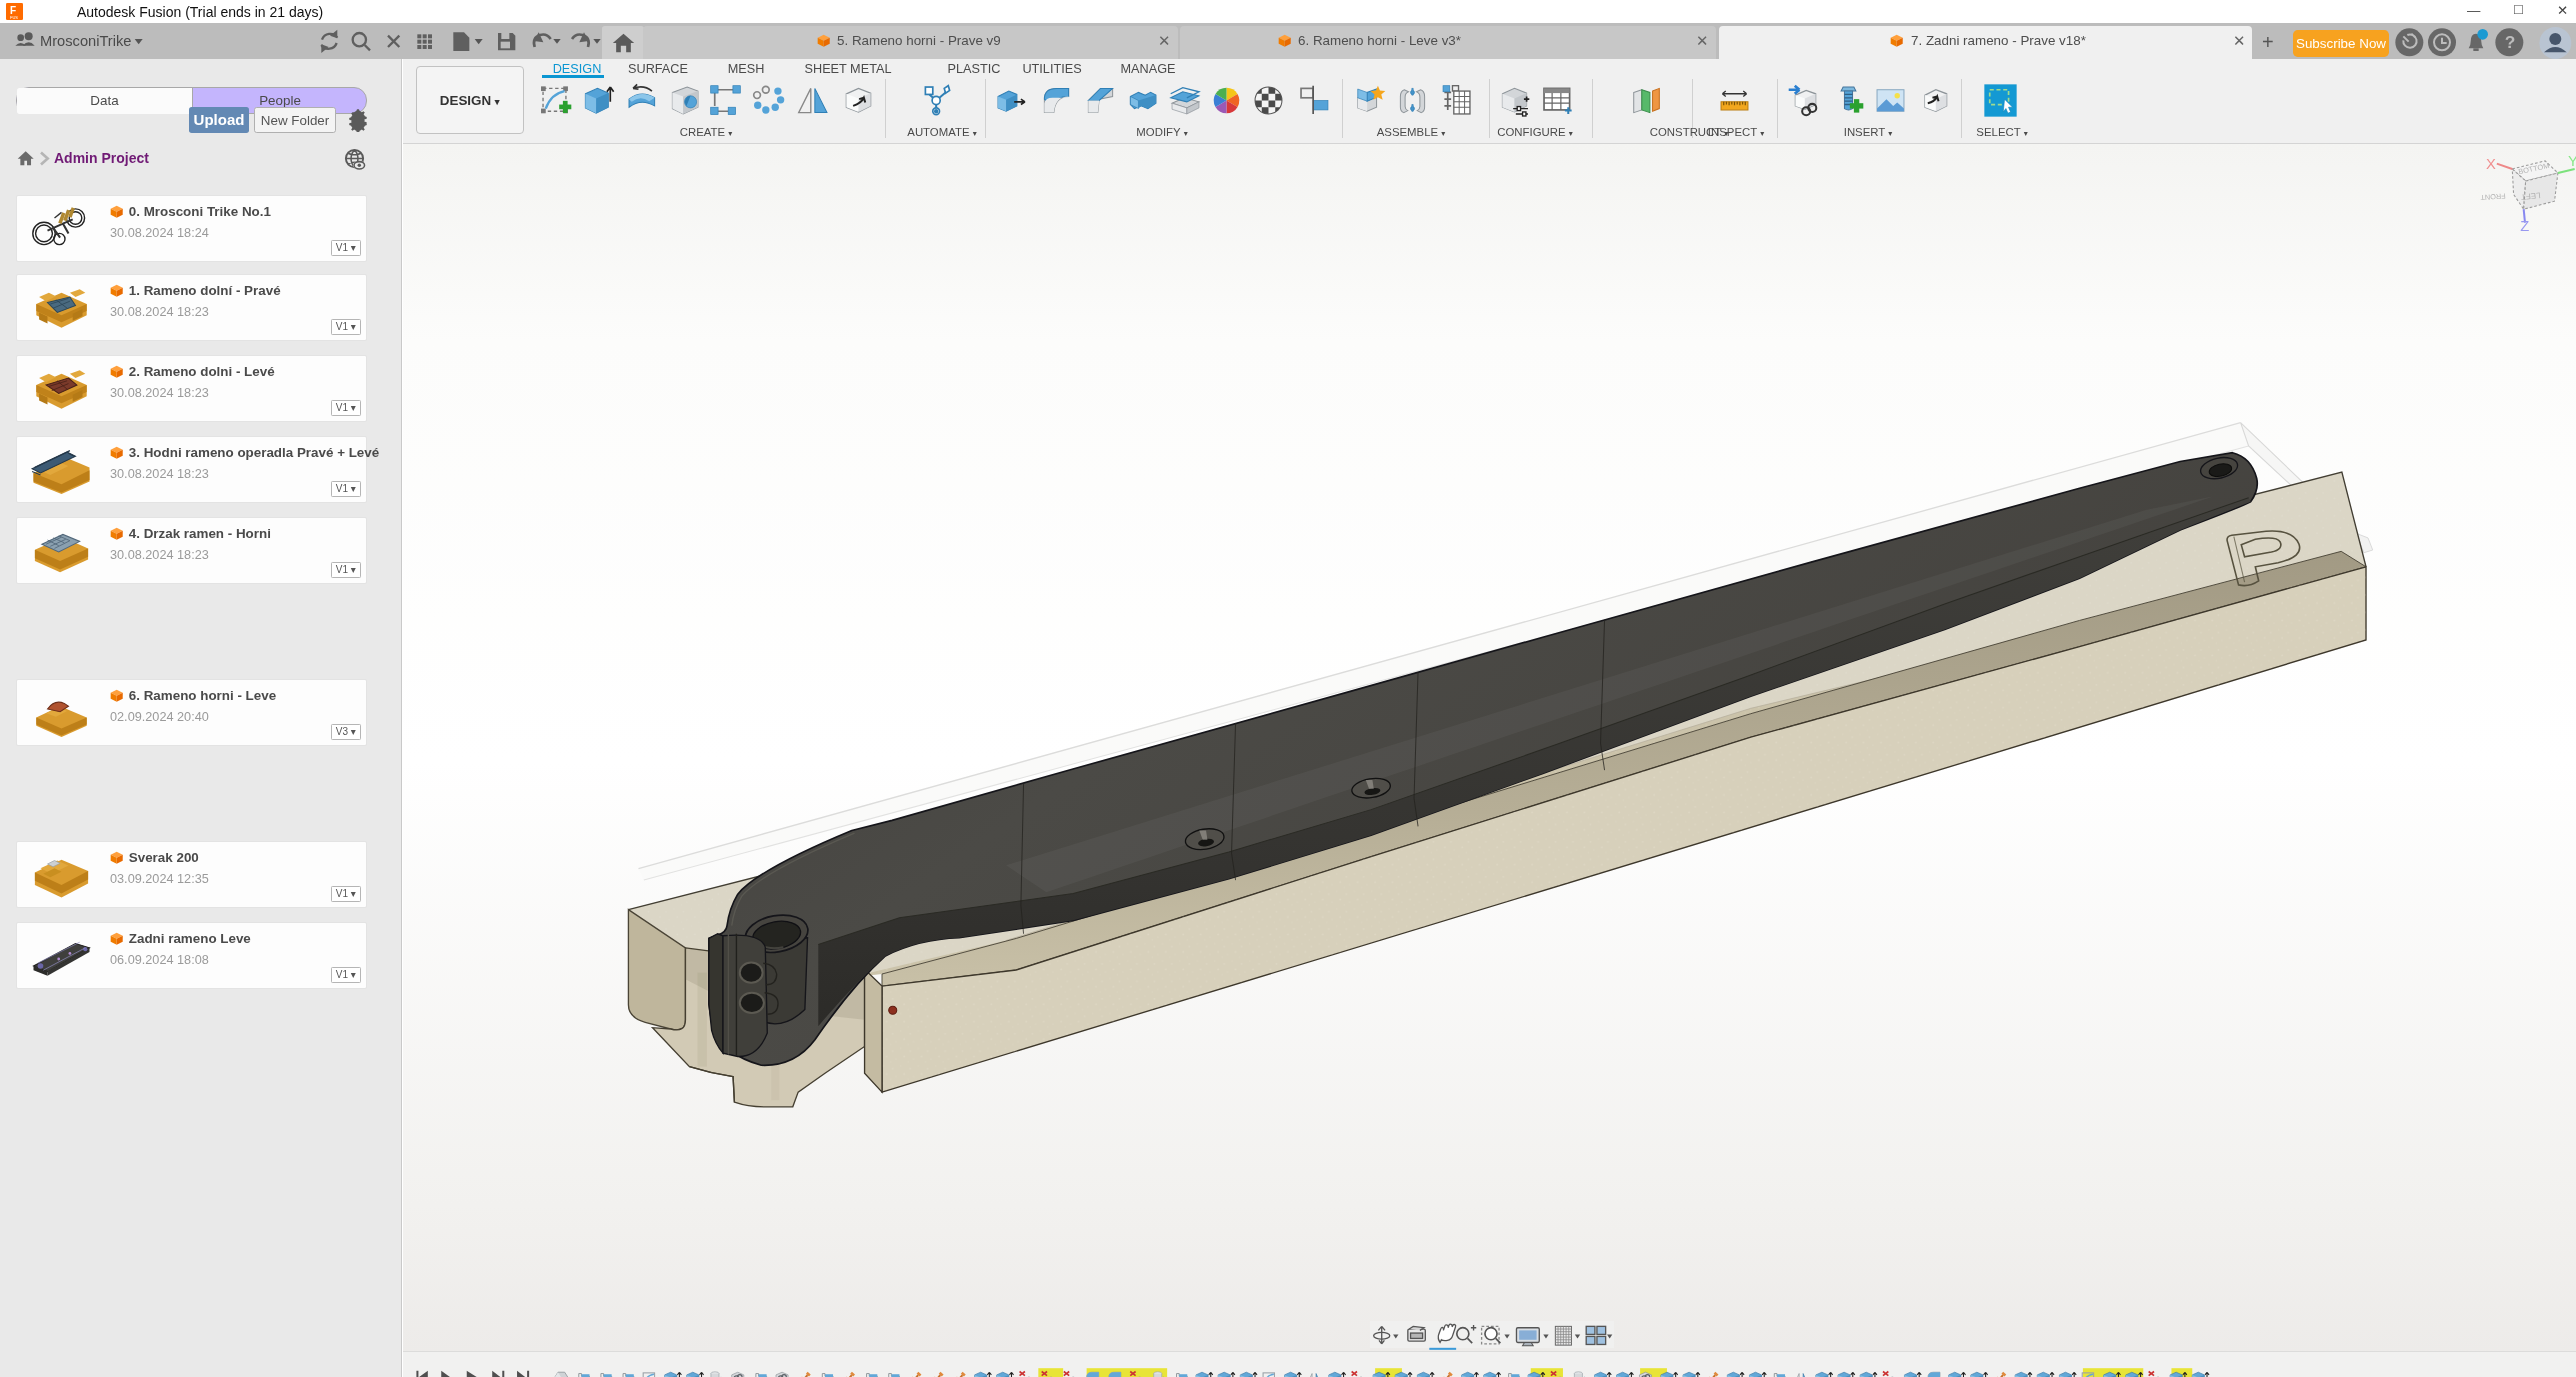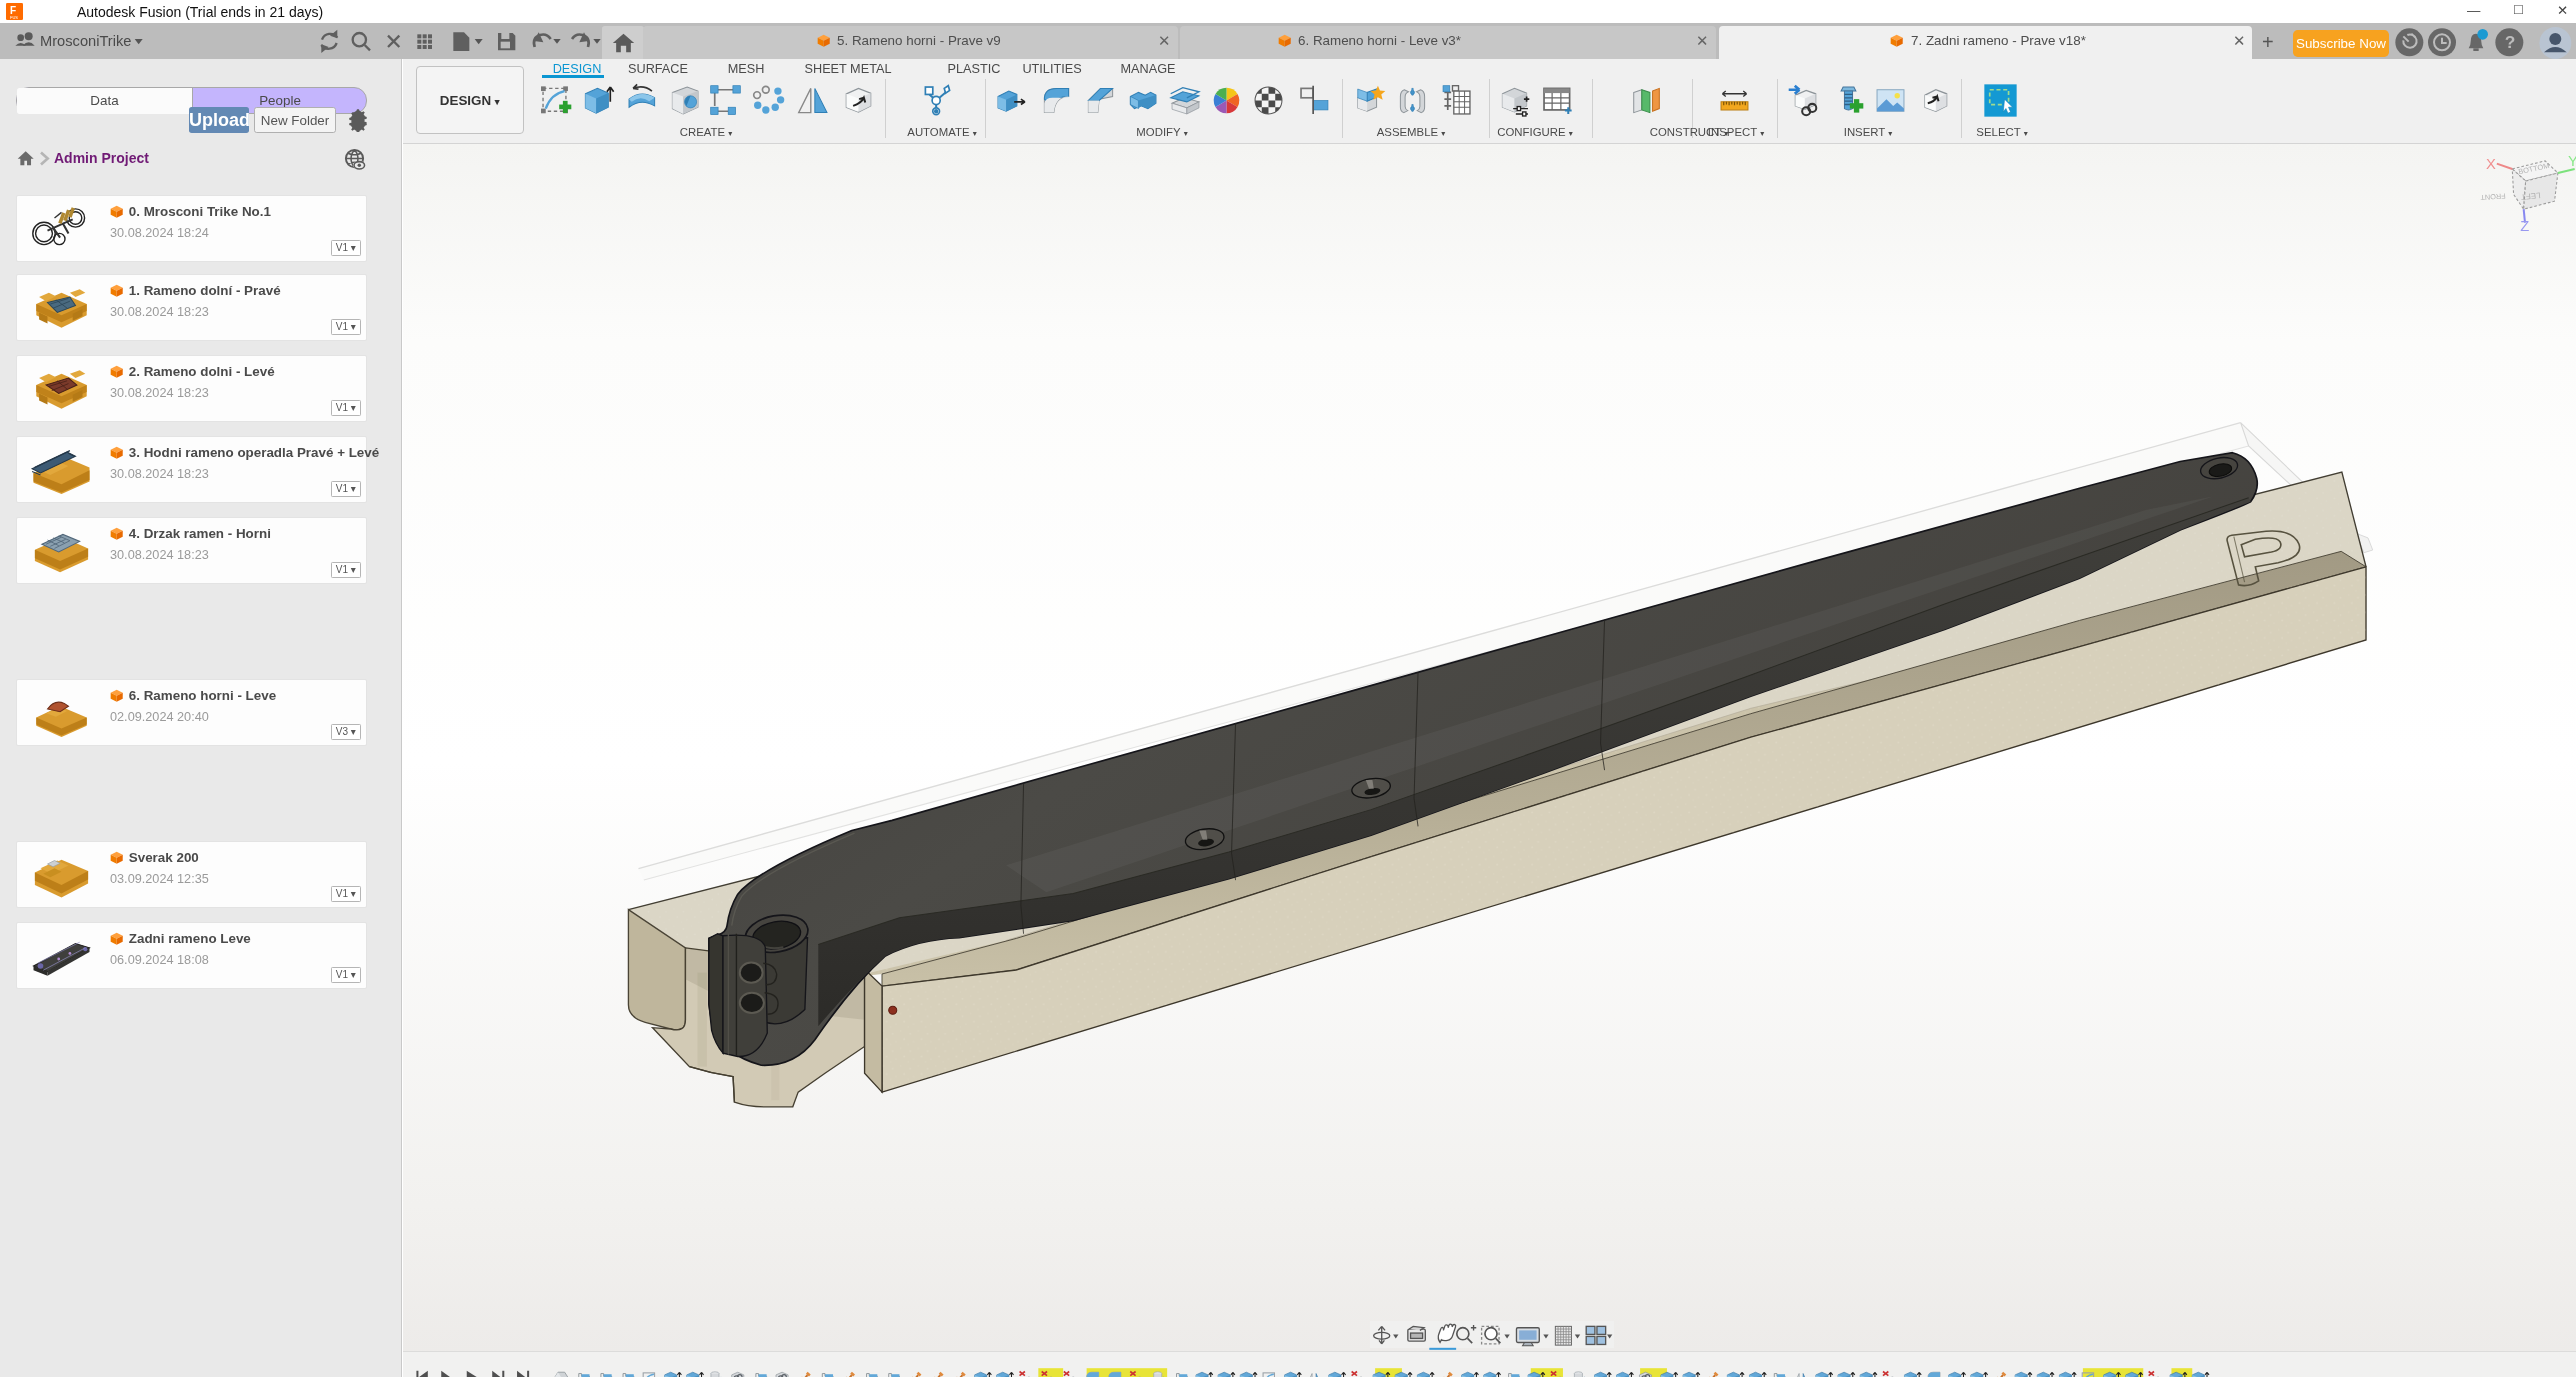--- a/index.html
+++ b/index.html
@@ -141,21 +141,21 @@
     <text x="174" y="38" font-size="26" font-weight="bold" fill="#bcbcbc">?</text>
     <circle cx="250" cy="24" r="9" fill="#47566b"></circle>
       <path d="M233 44 q17 -16 34 0 z" fill="#47566b"></path>
   </svg>
 </div>
 <div id="panel">
   <div style="position:absolute;left:16px;top:28px;width:351px;height:27px;border:0.7px solid #a8a8a8;border-radius:13px;background:#c4b5fd;">
     <div style="position:absolute;left:0;top:0;width:176px;height:25.5px;background:#fbfbfb;border-right:0.7px solid #a8a8a8;border-radius:2.7px 0 0 2.7px;text-align:center;line-height:25.5px;font-size:13.4px;color:#4a4a4a;">Data</div>
     <div style="position:absolute;left:176px;top:0;width:174px;height:25.5px;text-align:center;line-height:25.5px;font-size:13.4px;color:#4a4a4a;">People</div>
   </div>
-  <div style="position:absolute;left:189px;top:48px;width:60px;height:26px;background:#6389b4;border-radius:2.7px;color:#fff;font-weight:bold;font-size:18px;text-align:center;line-height:26px;">Upload</div>
+  <div style="position:absolute;left:189px;top:48px;width:60px;height:26px;background:#6389b4;border-radius:2.7px;color:#fff;font-weight:bold;font-size:15px;text-align:center;line-height:26px;">Upload</div>
   <div style="position:absolute;left:254px;top:48px;width:82px;height:26px;background:#f4f4f4;border:0.7px solid #b0b0b0;border-radius:2.7px;color:#555;font-size:13.4px;text-align:center;line-height:25px;">New Folder</div>
   <svg width="23" height="23" style="position:absolute;left:346px;top:50px;" viewBox="0 0 24 24">
       <path fill="#5a5a5a" d="M12 8a4 4 0 1 0 0 8 4 4 0 0 0 0-8zm9.4 5.6l-2.1-.3a7 7 0 0 0 0-2.6l2.1-.3.3-2-2-.8a7 7 0 0 0-1.3-2.2l1.2-1.7-1.4-1.4-1.7 1.2a7 7 0 0 0-2.2-1.3l-.8-2h-2l-.8 2a7 7 0 0 0-2.2 1.3L6.8 3.3 5.4 4.7l1.2 1.7a7 7 0 0 0-1.3 2.2l-2 .8.3 2 2.1.3a7 7 0 0 0 0 2.6l-2.1.3-.3 2 2 .8a7 7 0 0 0 1.3 2.2l-1.2 1.7 1.4 1.4 1.7-1.2a7 7 0 0 0 2.2 1.3l.8 2h2l.8-2a7 7 0 0 0 2.2-1.3l1.7 1.2 1.4-1.4-1.2-1.7a7 7 0 0 0 1.3-2.2l2-.8zM12 15a3 3 0 1 1 0-6 3 3 0 0 1 0 6z"></path>
     </svg>
   <svg width="17.4" height="16" style="position:absolute;left:17px;top:91px;" viewBox="0 0 26 24">
       <path d="M13 2 L25 13 H21 V23 H15 V16 H11 V23 H5 V13 H1 Z" fill="#6a6a6a"></path>
     </svg>
   <svg width="10.7" height="14.8" style="position:absolute;left:39px;top:92px;" viewBox="0 0 16 22">
       <path d="M3 2 L13 11 L3 20" stroke="#b5b5b5" stroke-width="4" fill="none"></path>
     </svg>

